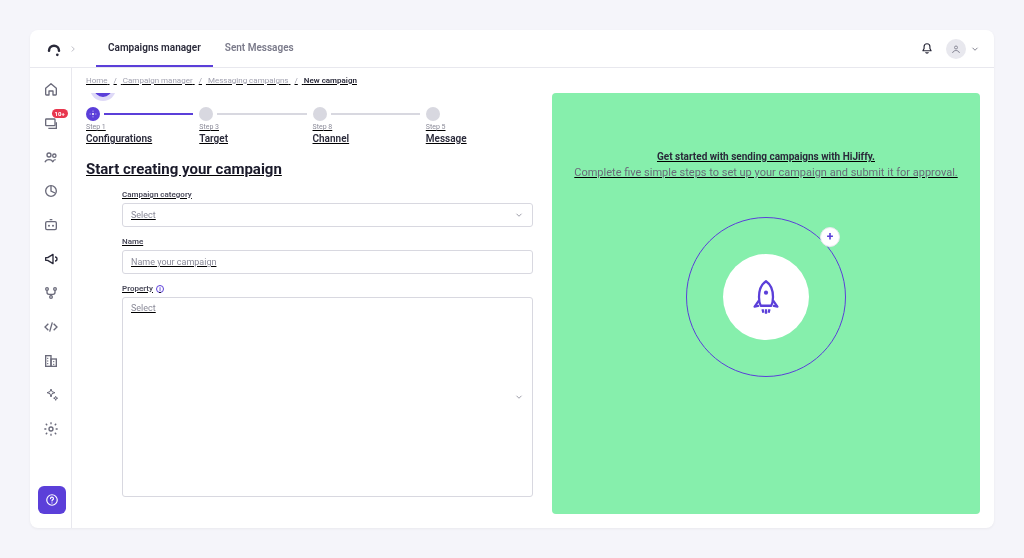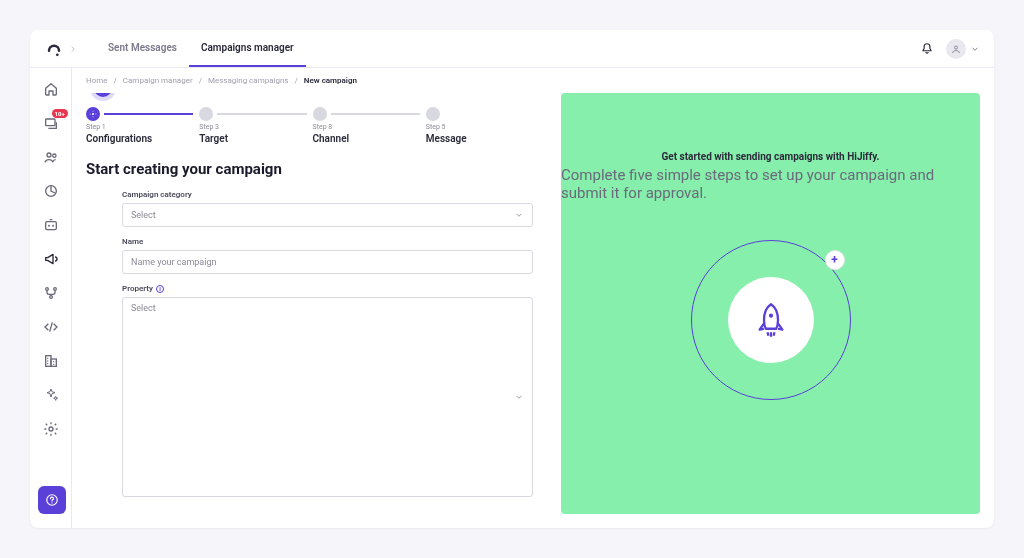--- a/index.html
+++ b/index.html
@@ -10,33 +10,33 @@
     .logo { width: 20px; height: 20px; margin-right: 4px; }
     .logo-chevron { color: #b0b0bb; }
     .topbar-tabs { display: flex; margin-left: 18px; height: 100%; align-items: stretch; }
     .topbar-tab { display: flex; align-items: center; padding: 0 12px; font-size: 10px; color: #7a7a8a; border-bottom: 2px solid transparent; cursor: pointer; font-weight: 600; }
     .topbar-tab.active { color: #2a2a3a; border-bottom-color: #5b3fd9; }
     .topbar-right { margin-left: auto; display: flex; align-items: center; gap: 12px; }
     .bell-icon { width: 14px; height: 14px; }
     .avatar-wrap { display: flex; align-items: center; gap: 4px; }
     .avatar { width: 20px; height: 20px; border-radius: 50%; background: #e8e8ee; display: flex; align-items: center; justify-content: center; }
     
-    .body-area { flex: 1; display: flex; overflow: hidden; }
+    .body-area { flex: 1; display: flex; overflow: hidden; text-decoration: underline; }
     .sidenav { width: 42px; border-right: 1px solid #e8e8ee; display: flex; flex-direction: column; align-items: center; padding-top: 12px; gap: 16px; }
     .nav-item { width: 18px; height: 18px; display: flex; align-items: center; justify-content: center; position: relative; cursor: pointer; color: #6a6a7a; }
     .nav-item.active { color: #2a2a3a; }
     .nav-badge { position: absolute; top: -5px; left: 10px; background: #e8364e; color: #fff; font-size: 6px; padding: 1px 3px; border-radius: 6px; font-weight: 700; }
     
     .main { flex: 1; display: flex; flex-direction: column; overflow: hidden; }
     .breadcrumbs { padding: 8px 14px; font-size: 8px; color: #a0a0ae; }
     .breadcrumbs .crumb { display: inline; }
     .breadcrumbs .crumb.active { color: #2a2a3a; font-weight: 600; }
     .breadcrumbs .sep { margin: 0 4px; }
     
-    .panels { flex: 1; display: flex; gap: 28px; padding: 0 14px 14px 14px; overflow: hidden; }
+    .panels { flex: 1; display: flex; gap: 19px; padding: 0 14px 14px 14px; overflow: hidden; }
     .left-panel { width: 50%; display: flex; flex-direction: column; position: relative; }
     .pulse-marker { position: absolute; top: -14px; left: 8px; width: 18px; height: 18px; border-radius: 50%; background: #5b3fd9; box-shadow: 0 0 0 4px rgba(91,63,217,0.2); z-index: 5; }
     
     .stepper { display: flex; gap: 6px; margin-bottom: 16px; padding-top: 14px; }
     .step { flex: 1; display: flex; flex-direction: column; gap: 2px; }
     .step-row { display: flex; align-items: center; gap: 4px; }
     .step-circle { width: 14px; height: 14px; border-radius: 50%; background: #d8d8e0; flex-shrink: 0; display: flex; align-items: center; justify-content: center; }
     .step-circle.done { background: #5b3fd9; }
     .step-line { flex: 1; height: 2px; background: #d8d8e0; }
     .step-line.done { background: #5b3fd9; }
@@ -47,21 +47,21 @@
     .field { margin-bottom: 10px; margin-left: 36px; }
     .field-label { font-size: 8px; color: #4a4a5a; font-weight: 600; margin-bottom: 4px; display: flex; align-items: center; gap: 3px; }
     .info-circle { width: 8px; height: 8px; border: 1px solid #5b3fd9; border-radius: 50%; display: inline-flex; align-items: center; justify-content: center; font-size: 6px; color: #5b3fd9; font-weight: 700; }
     .select-input, .text-input { width: 100%; height: 24px; border: 1px solid #d8d8e0; border-radius: 3px; font-size: 9px; padding: 0 8px; color: #8a8a98; background: #fff; display: flex; align-items: center; position: relative; }
     .text-input::placeholder { color: #8a8a98; }
     .select-input .chev { position: absolute; right: 8px; top: 50%; transform: translateY(-50%); }
     .property-select { height: 200px; align-items: flex-start; padding-top: 5px; }
     
     .right-panel { flex: 1; background: #86efac; border-radius: 4px; display: flex; flex-direction: column; align-items: center; padding-top: 58px; }
     .promo-title { font-size: 10px; font-weight: 700; color: #2a2a3a; margin-bottom: 4px; }
-    .promo-sub { font-size: 15px; color: #6a6a7a; }
+    .promo-sub { font-size: 11px; color: #6a6a7a; }
     .orbit-wrap { position: relative; margin-top: 38px; }
     .orbit { width: 160px; height: 160px; border: 1px solid #5b3fd9; border-radius: 50%; display: flex; align-items: center; justify-content: center; }
     .planet { width: 86px; height: 86px; background: #fff; border-radius: 50%; display: flex; align-items: center; justify-content: center; }
     .plus-badge { position: absolute; top: 10px; right: 6px; width: 20px; height: 20px; background: #fff; border: 1px solid #e8e8ee; border-radius: 50%; display: flex; align-items: center; justify-content: center; color: #5b3fd9; font-weight: 700; font-size: 12px; }
     
     .help-fab { position: absolute; bottom: 14px; left: 8px; width: 28px; height: 28px; background: #5b3fd9; border-radius: 6px; display: flex; align-items: center; justify-content: center; color: #fff; cursor: pointer; }
     
     svg { display: block; }
   </style>
 </head>
@@ -75,25 +75,25 @@
           <path d="M6 14a6 6 0 1 1 12 0" fill="none" stroke="#2a2a3a" stroke-width="3" stroke-linecap="round"></path>
           <circle cx="16" cy="19" r="1.6" fill="#2a2a3a"></circle>
         </svg>
     </span>
     <span class="logo-chevron">
       <svg viewBox="0 0 24 24" width="10" height="10">
           <path d="M9 6l6 6-6 6" fill="none" stroke="currentColor" stroke-width="2"></path>
         </svg>
     </span>
     <div class="topbar-tabs">
+      <div class="topbar-tab active">
+          <span>Campaigns manager</span>
+        </div>
       <div class="topbar-tab">
           <span>Sent Messages</span>
-        </div>
-      <div class="topbar-tab active">
-          <span>Campaigns manager</span>
         </div>
     </div>
     <div class="topbar-right">
       <span>
         <svg class="bell-icon" viewBox="0 0 24 24">
             <path d="M12 3a5 5 0 0 0-5 5v3l-2 4h14l-2-4V8a5 5 0 0 0-5-5zm-2 14a2 2 0 0 0 4 0" fill="none" stroke="#2a2a3a" stroke-width="2" stroke-linejoin="round"></path>
           </svg>
       </span>
       <div class="avatar-wrap">
         <span class="avatar">

